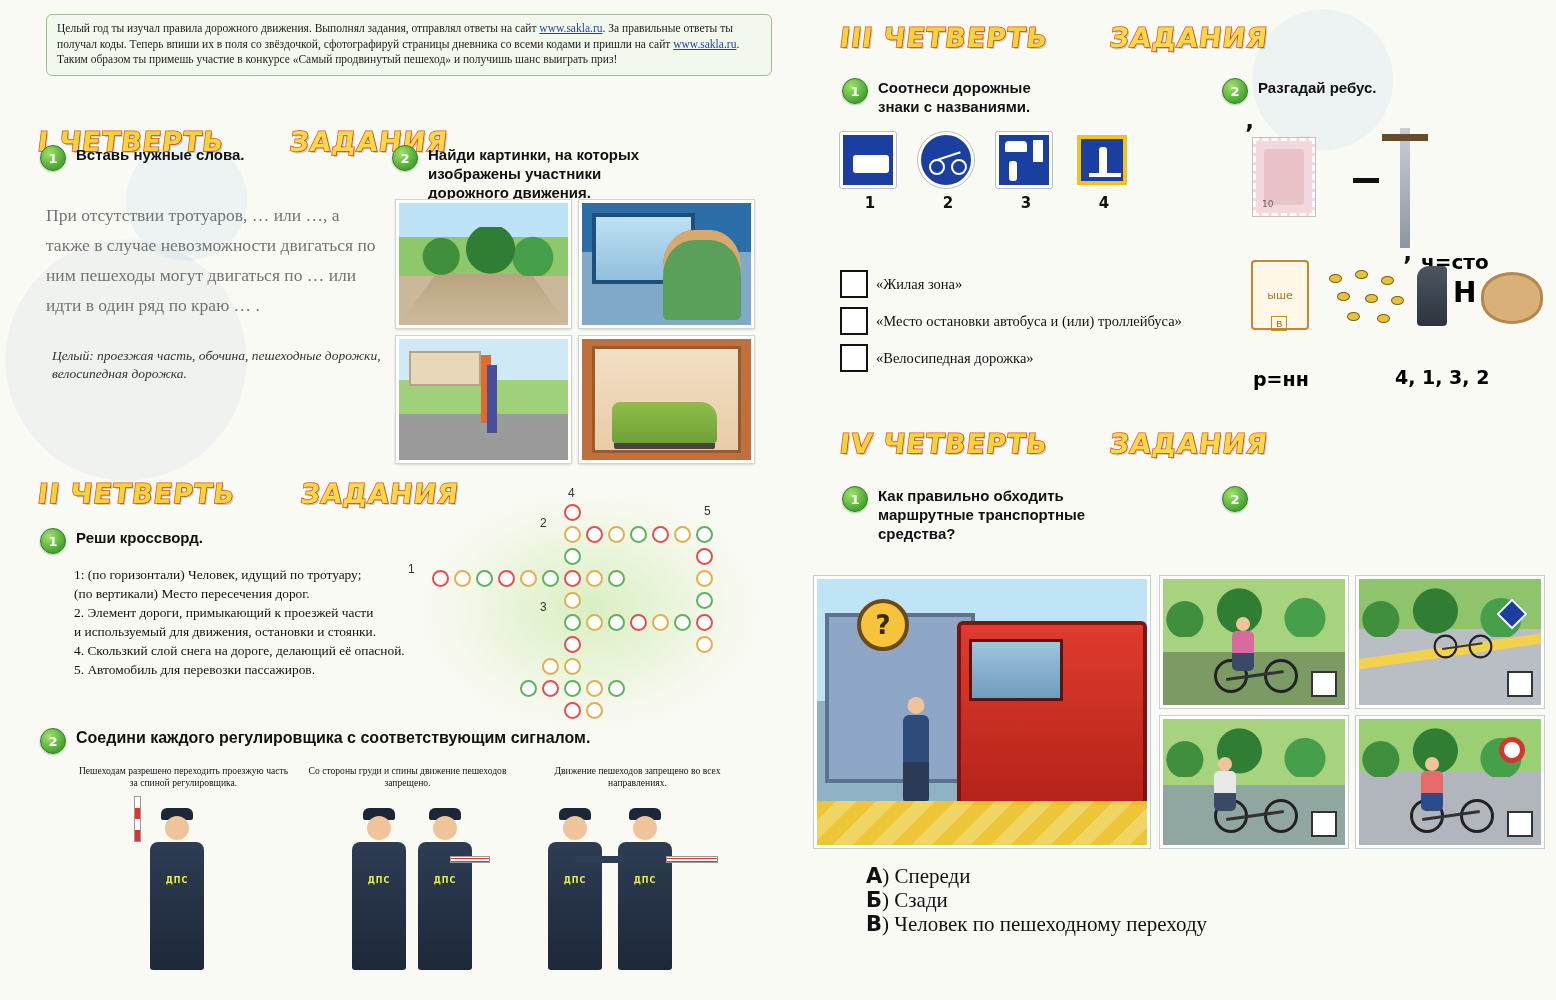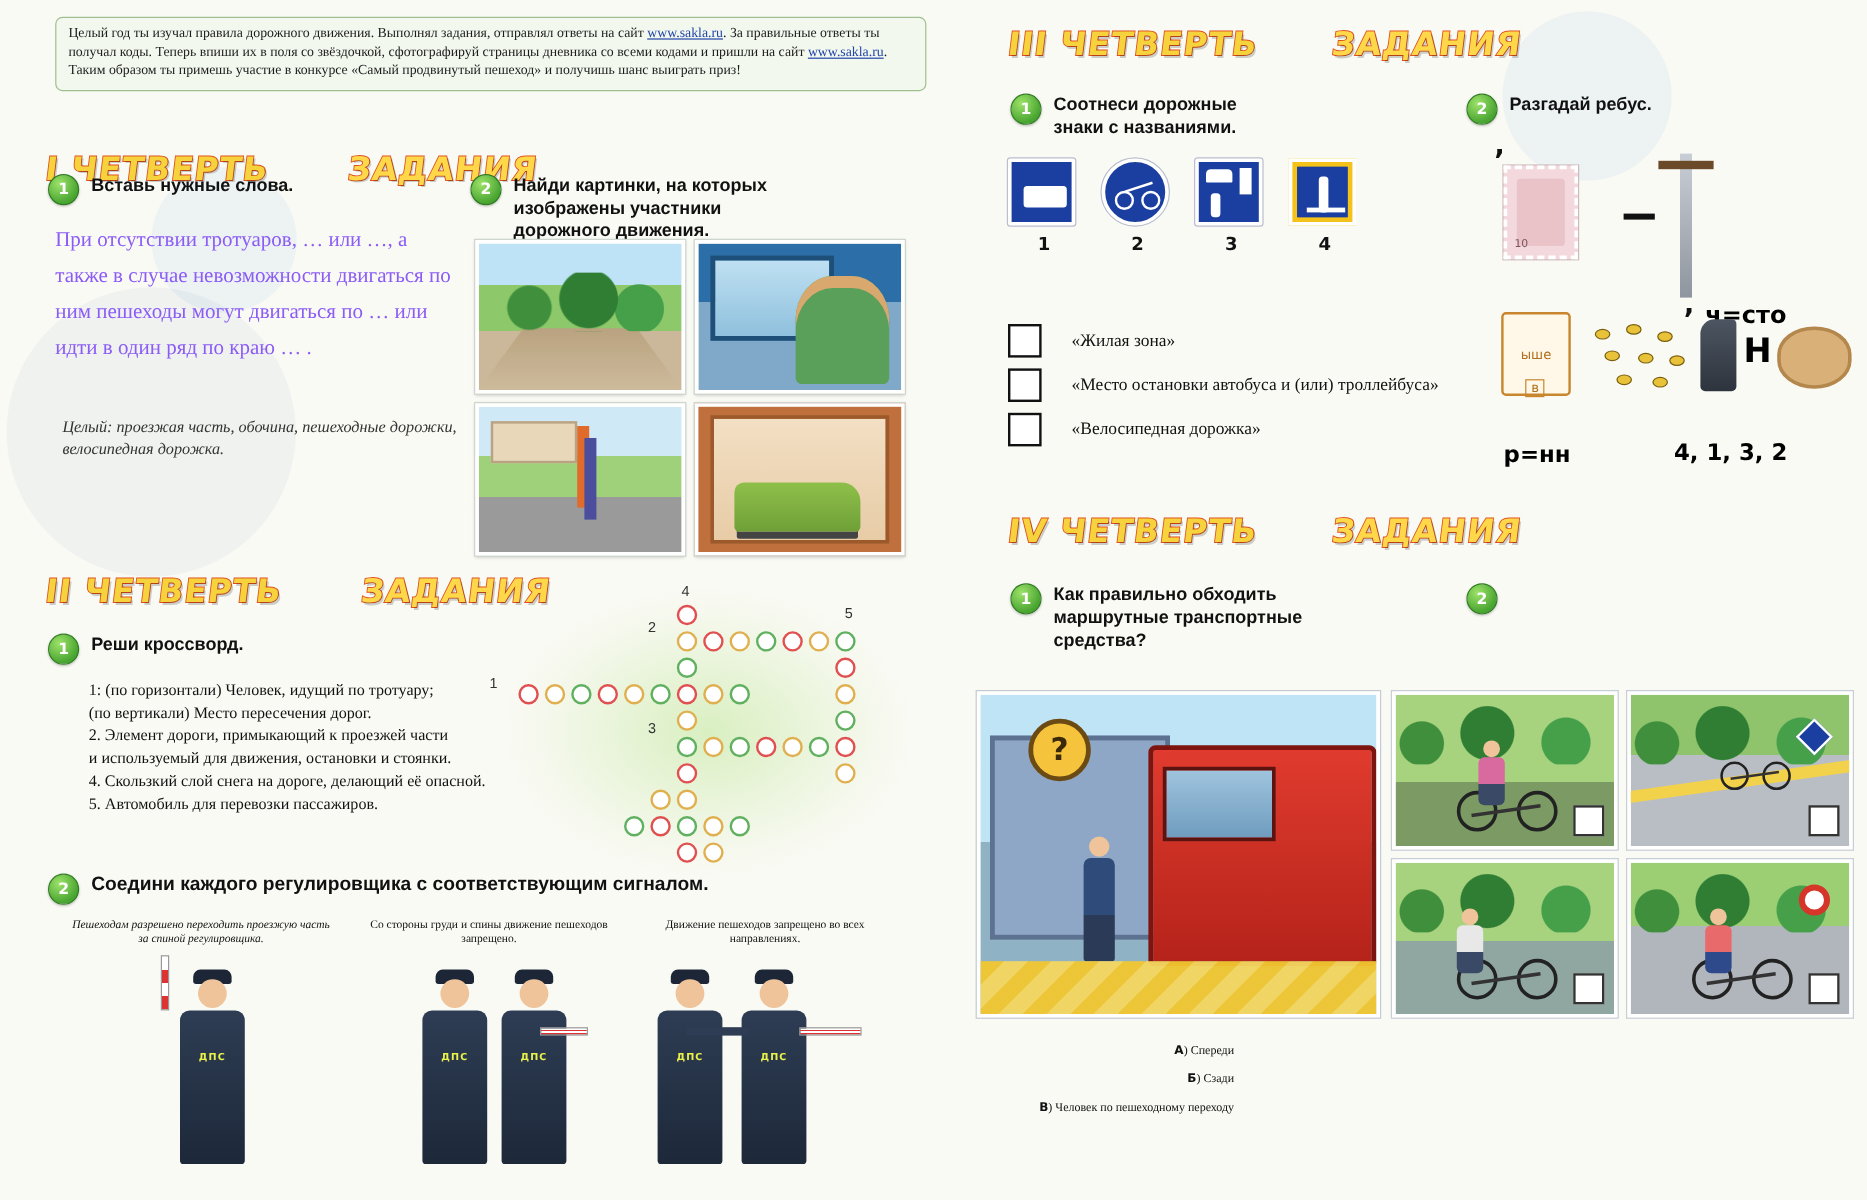--- a/index.html
+++ b/index.html
@@ -61,22 +61,22 @@
     flex:0 0 auto;
   }
   .task { position:absolute; display:flex; gap:10px; align-items:flex-start; }
   .task .txt {
     font-family:"Liberation Sans", sans-serif;
     font-size:15px; line-height:19px; color:#111; font-weight:600;
   }
 
   
   .fill-text {
-    position:absolute; left:46px; top:184px; width:330px;
-    font-size:17.5px; line-height:30px; color:#8b5cf6;
+    position:absolute; left:46px; top:200px; width:330px;
+    font-size:17.5px; line-height:30px; color:#737373;
     font-family:"Liberation Serif", serif;
   }
   .words {
     position:absolute; left:52px; top:347px; width:340px;
     font-size:13.5px; line-height:18px; color:#333;
     font-style:italic;
   }
   .words b { font-style:italic; font-weight:normal; }
 
   
@@ -209,21 +209,21 @@
   }
   .ped-sign {
     width:56px; height:56px; background:#f5c21a; border:3px solid #fff;
     position:relative; transform:rotate(0deg);
   }
   .ped-sign .inner {
     position:absolute; inset:4px; border:2px solid #1b3fa0; background:#1b3fa0;
   }
 
   .answers { position:absolute; left:840px; top:270px; width:400px; }
-  .ans-row { display:flex; align-items:center; gap:25px; margin-bottom:9px; }
+  .ans-row { display:flex; align-items:center; gap:8px; margin-bottom:9px; }
   .ans-box { width:28px; height:28px; border:2px solid #111; background:#fff; flex:0 0 auto; }
   .ans-txt { font-family:"Liberation Serif",serif; font-size:14.5px; color:#111; }
 
   
   .rebus { position:absolute; left:1245px; top:120px; width:300px; height:290px; }
   .stamp {
     position:absolute; left:8px; top:18px; width:62px; height:78px;
     background:#f3d9dd; border:3px dashed #fff;
     box-shadow:0 0 0 1px #cbb;
   }
@@ -336,21 +336,21 @@
   .smallsign {
     position:absolute; right:18px; top:24px; width:22px; height:22px;
     background:#1b3fa0; border:2px solid #fff; transform:rotate(45deg);
   }
   .nosign {
     position:absolute; right:16px; top:18px; width:26px; height:26px; border-radius:50%;
     background:#fff; border:5px solid #d6352a;
   }
 
   .options {
-    position:absolute; left:866px; top:864px; font-size:10px; line-height:24px; color:#111;text-align:right;
+    position:absolute; left:866px; top:864px; font-size:21px; line-height:24px; color:#111;
   }
   .options b { font-family:"DejaVu Sans",sans-serif; }
 
   .road-bg-left {
     position:absolute; left:0; top:150px; width:420px; height:700px;
     opacity:.05; pointer-events:none;
     background:
       radial-gradient(circle at 30% 30%, #2a5a8a 0 120px, transparent 121px);
   }
 </style>
@@ -467,21 +467,21 @@
     <div class="cw-cell" style="left:144px; top:212px; border:2px solid #e05050;"></div>
     <div class="cw-cell" style="left:166px; top:212px; border:2px solid #e0b050;"></div>
   </div>
 
   <div class="task" style="left:40px; top:728px; width:620px;">
     <div class="bub">2</div>
     <div class="txt" style="font-size:16px;">Соедини каждого регулировщика с соответствующим сигналом.</div>
   </div>
 
   <div class="reg-caps">
-    <div class="reg-cap" style="left:0;font-style:italic;">Пешеходам разрешено переходить проезжую часть за спиной регулировщика.</div>
+    <div class="reg-cap" style="left:16px;">Пешеходам разрешено переходить проезжую часть за спиной регулировщика.</div>
     <div class="reg-cap" style="left:240px;">Со стороны груди и спины движение пешеходов запрещено.</div>
     <div class="reg-cap" style="left:470px;">Движение пешеходов запрещено во всех направлениях.</div>
   </div>
 
   <div class="cop" style="left:150px;">
     <div class="body">
       <div class="cap"></div>
       <div class="head"></div>
       <div class="badge">ДПС</div>
       <div class="stick" style="left:-16px; top:-46px; transform:rotate(0deg);"></div>

